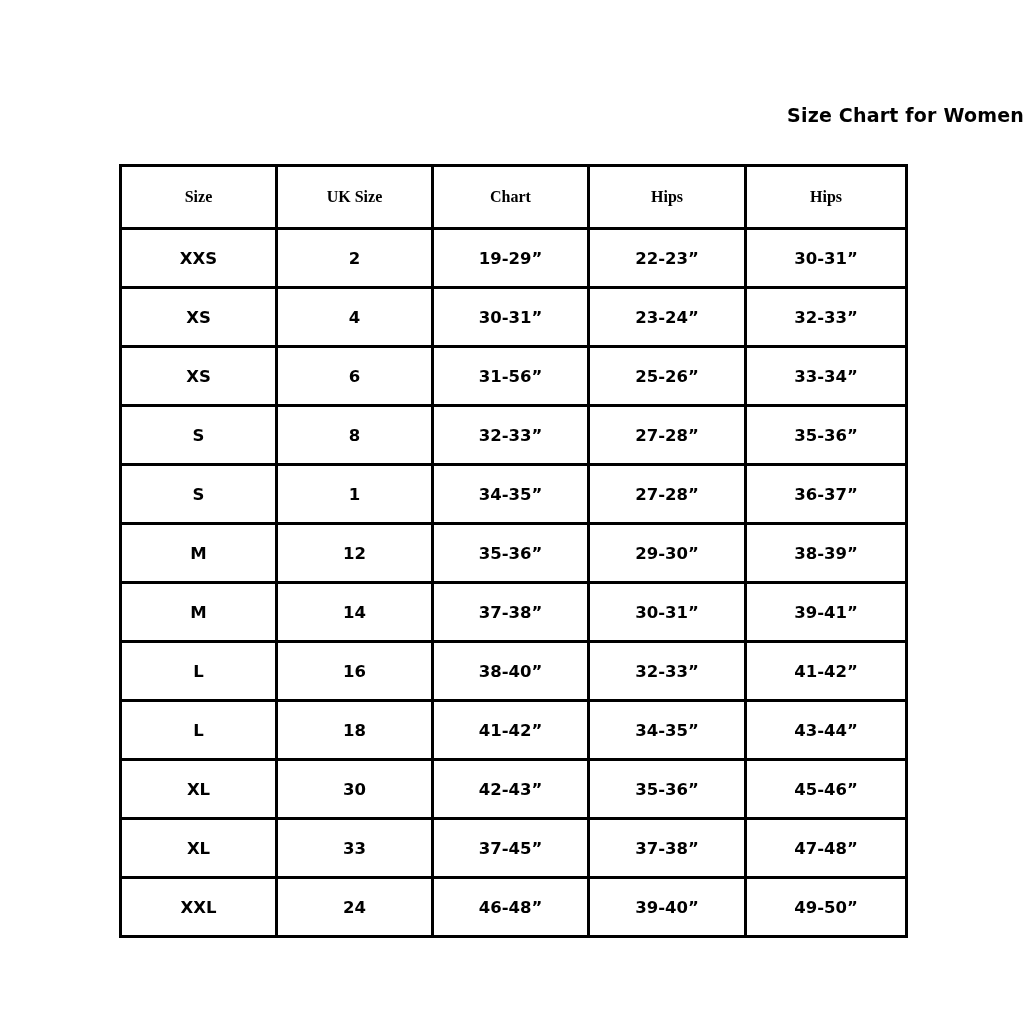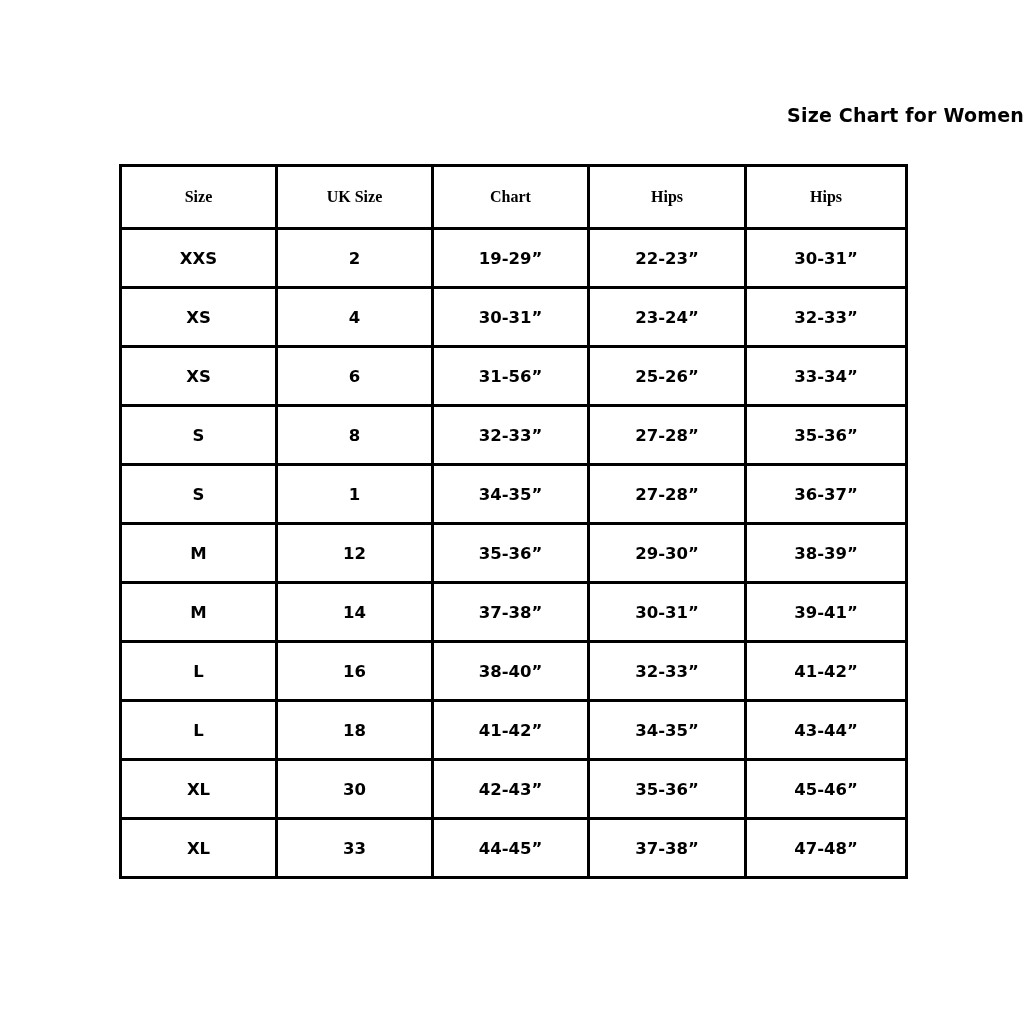--- a/index.html
+++ b/index.html
@@ -154,21 +154,28 @@
         <tr>
           <td>XL</td>
           <td>30</td>
           <td>42-43”</td>
           <td>35-36”</td>
           <td>45-46”</td>
         </tr>
         <tr>
           <td>XL</td>
           <td>33</td>
-          <td>44-45”</td>
+          <td>37-45”</td>
           <td>37-38”</td>
           <td>47-48”</td>
+        </tr>
+        <tr>
+          <td>XXL</td>
+          <td>24</td>
+          <td>46-48”</td>
+          <td>39-40”</td>
+          <td>49-50”</td>
         </tr>
       </tbody>
     </table>
   </div>
 
 </div>
 
 </body></html>

